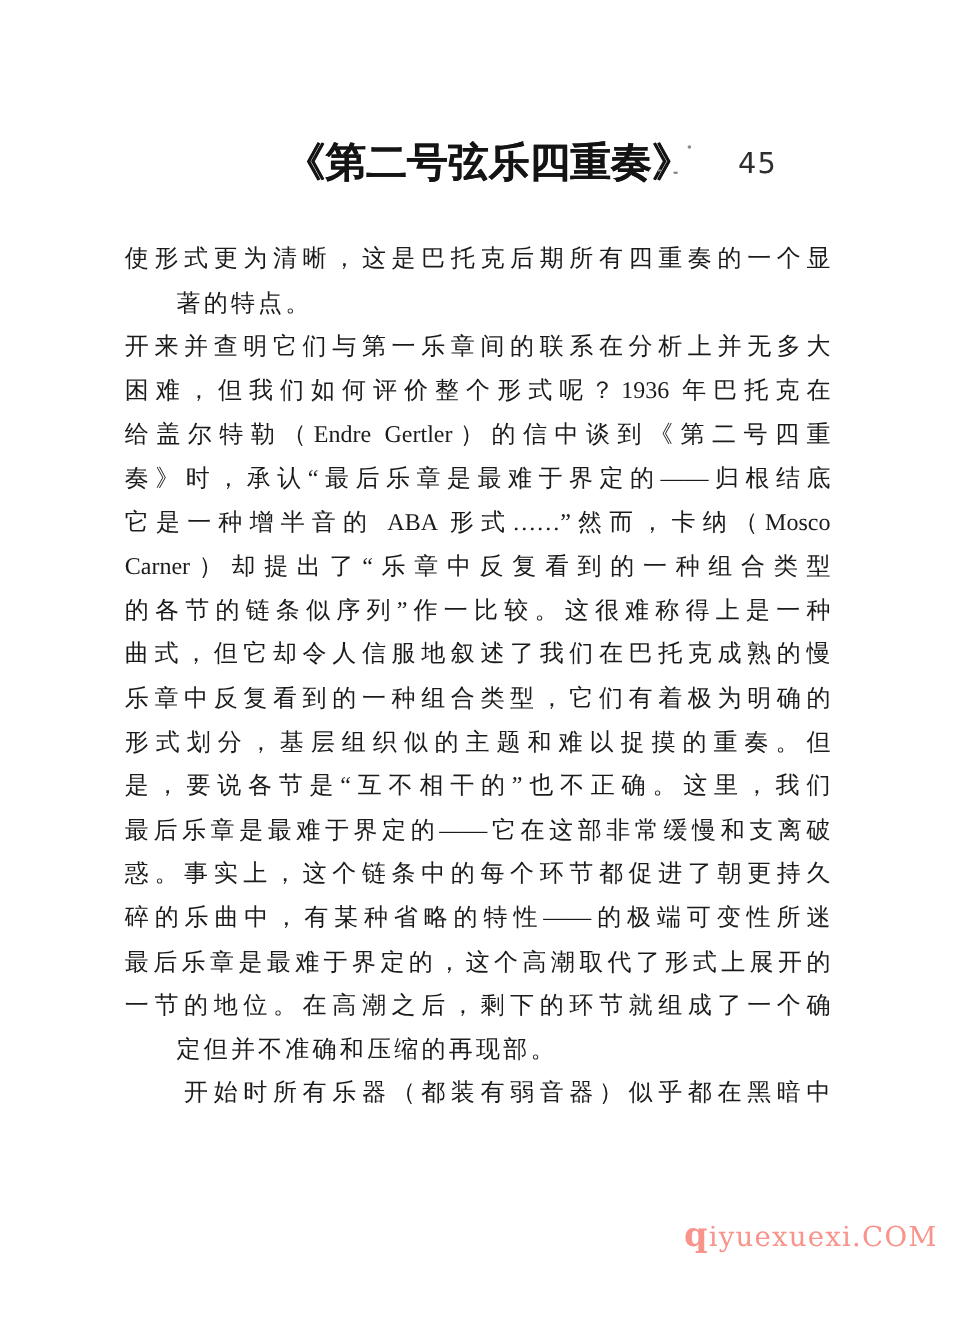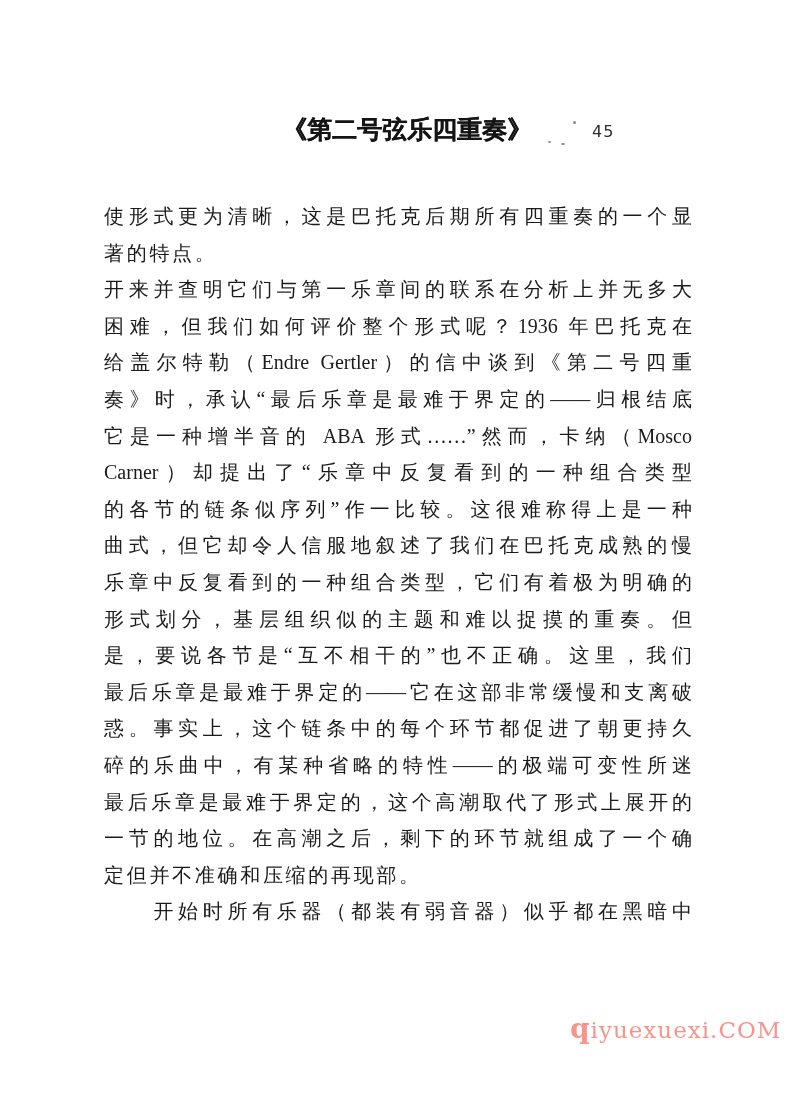--- a/index.html
+++ b/index.html
@@ -16,33 +16,33 @@
     position: absolute;
     inset: 0;
     background: #ffffff;
   }
   
   .running-head-title {
     position: absolute;
     top: 113px;
     left: 407px;
     transform: translateX(-50%);
-    font-size: 25px;
+    font-size: 34px;
     font-weight: bold;
     letter-spacing: 0px;
     color: #141414;
     white-space: nowrap;
     
     text-shadow: 0.4px 0 0 #141414;
   }
   .running-head-pagenum {
     position: absolute;
     top: 122px;
-    left: 592px;
-    font-size: 16px;
+    left: 615px;
+    font-size: 24px;
     color: #2e2e2e;
     font-family: "DejaVu Sans", "Liberation Sans", sans-serif;
     letter-spacing: 1px;
   }
   
   .speck {
     position: absolute;
     background: #8a8a8a;
     border-radius: 50%;
   }
@@ -61,20 +61,21 @@
     line-height: 36.6px;
     height: 36.6px;
     white-space: nowrap;
     text-align: justify;
     text-align-last: justify;
     color: #1b1b1b;
   }
   .line.end {
     text-align-last: left;
     letter-spacing: 2.7px;
+    margin-left: 43px;
   }
   
   .watermark {
     position: absolute;
     left: 570px;
     top: 1012px;
     font-size: 23px;
     letter-spacing: 1px;
     font-family: "DejaVu Serif", "Liberation Serif", serif;
     white-space: nowrap;

